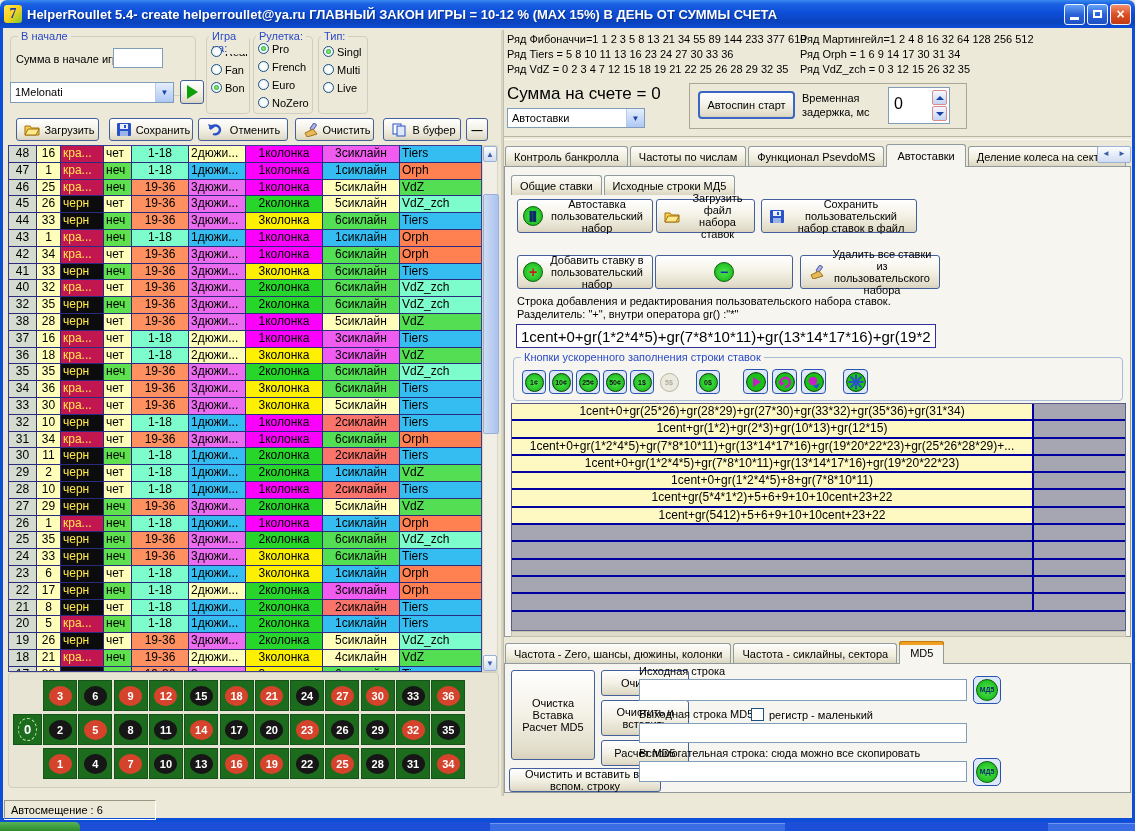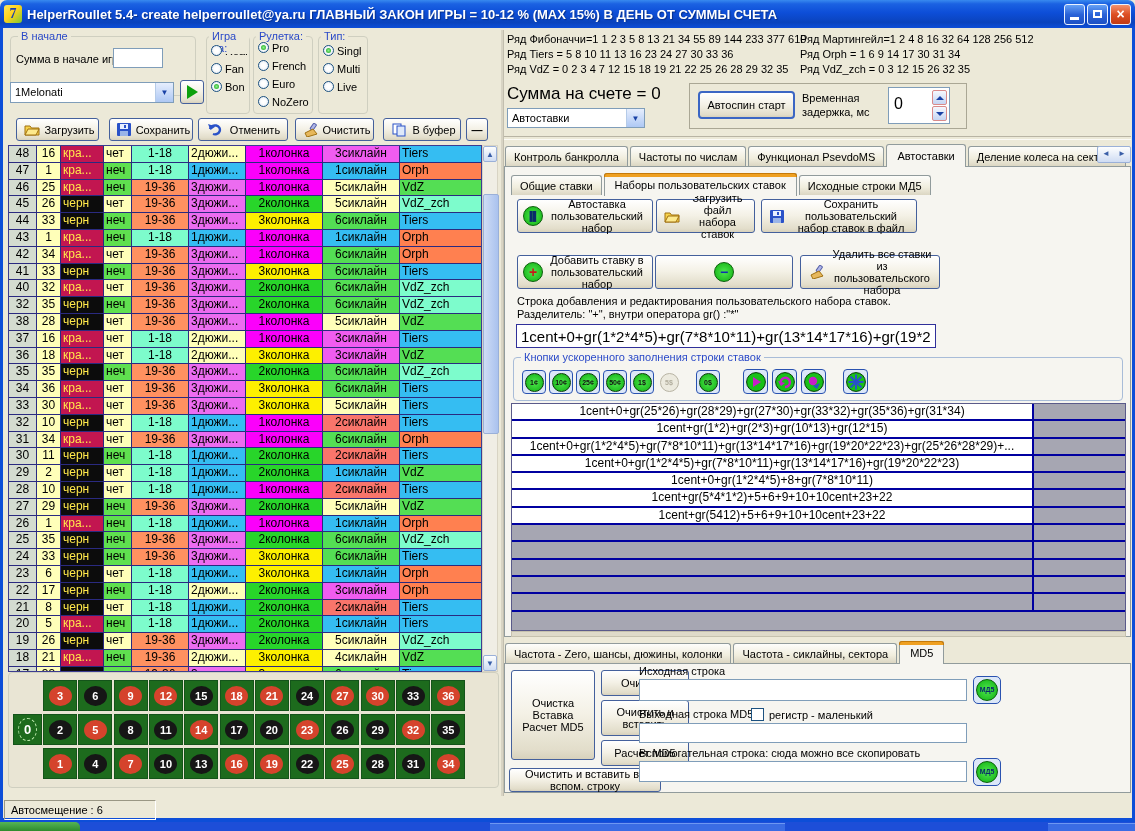--- a/index.html
+++ b/index.html
@@ -30,21 +30,21 @@
   .tb-seg{position:absolute;top:1px;height:8px;background:#3a6ce4;border-top:1px solid #6d97f2}
   
   .gb{position:absolute;border:1px solid #cfcfc0;border-radius:4px;box-sizing:border-box}
   .gb>.glbl{position:absolute;left:7px;top:-7px;background:#ece9d8;padding:0 3px;color:#2a49c8}
   .btn{position:absolute;border:1px solid #44609c;border-radius:3px;box-sizing:border-box;
     background:linear-gradient(#ffffff,#f4f1e6 48%,#e2ddca 90%,#d7d1bc);
     display:flex;align-items:center;justify-content:center;text-align:center;line-height:12px;color:#000}
   .btn .lbl{flex:1}
   .inp{position:absolute;border:1px solid #7f9db9;background:#fff;box-sizing:border-box;
     font-family:"Liberation Sans",sans-serif;padding:1px 4px}
-  .rrow{display:flex;align-items:flex-start;margin:5px 0 0 4px;height:13px}
+  .rrow{display:flex;align-items:center;margin:5px 0 0 4px;height:13px}
   .radio{width:11px;height:11px;border-radius:50%;border:1px solid #1c5180;box-sizing:border-box;
     background:radial-gradient(#ffffff 30%,#dce7f3);position:relative;flex:0 0 11px}
   .radio.sel::after{content:'';position:absolute;left:2px;top:2px;width:5px;height:5px;border-radius:50%;
     background:radial-gradient(#8ef08e,#12a012)}
   .rlbl{margin-left:3px;white-space:nowrap}
   .combo{position:absolute;border:1px solid #7f9db9;background:#fff;box-sizing:border-box;display:flex}
   .combo .ctext{flex:1;padding:3px 4px;white-space:nowrap;overflow:hidden}
   .combo .carr{width:17px;border-left:1px solid #b5cbe8;display:flex;align-items:center;justify-content:center;
     background:linear-gradient(#e6eefd,#aec8f4);color:#1941a5;font-size:8px}
   .tabrow{position:absolute;display:flex;align-items:flex-end;white-space:nowrap}
@@ -122,21 +122,21 @@
     text-align:center;color:#111;box-sizing:border-box}
   .coin:nth-child(7){margin-left:12px}
   .coin.dis{border-color:transparent;background:transparent}
   .coin.dis i{background:#eceadf;border-color:#b8b4a4;color:#b0ac9c}
   .qbtn{position:absolute;width:25px;height:25px;border:1px solid #2a52b0;border-radius:4px;background:#dce7f8;
     display:flex;align-items:center;justify-content:center;box-sizing:border-box}
   
   #formula-list{position:absolute;left:6px;top:236px;width:615px;height:228px;background:#a6a6b2;
     border:1px solid #5a5a8a;box-sizing:border-box;overflow:hidden}
   .frow{display:flex;height:17.3px;border-bottom:2px solid #0000a0;box-sizing:border-box}
-  .fcell{width:522px;background:#ffffff;font-size:12px;text-align:center;line-height:15px;
+  .fcell{width:522px;background:#fef9c3;font-size:12px;text-align:center;line-height:15px;
     white-space:nowrap;overflow:hidden;box-sizing:border-box;border-right:2px solid #0000a0}
   .frow.empty .fcell{background:transparent}
   .ffill{flex:1}
   #hstrip{position:absolute;left:6px;top:464px;width:615px;height:6px;background:#dedac9;border:1px solid #c5c1ae;box-sizing:border-box}
   
   .chk{position:absolute;width:13px;height:13px;border:1px solid #1c5180;background:#fff;box-sizing:border-box}
   .md5circ{width:22px;height:22px;border-radius:50%;background:radial-gradient(#4fe84f,#0fae10);
     border:1px solid #0a5f0a;box-sizing:border-box;color:#0a2a6a;font:bold 7px/8px "Liberation Sans",sans-serif;
     display:flex;flex-direction:column;align-items:center;justify-content:center}
   .vline{position:absolute;left:501px;top:30px;width:2px;height:766px;background:#d8d4c4;border-right:1px solid #c2beae}
@@ -805,21 +805,20 @@
     <div class="tab">Деление колеса на сектора</div>
   </div>
 <div id="tab-arrows">
   <div>◄</div>
   <div>►</div>
 </div>
 
 <div class="panel" style="left:504px;top:166px;width:627px;height:471px">
   <div class="tabrow" id="sub-tabs" style="left:6px;top:4px;height:24px">
       <div class="tab">Общие ставки</div>
-      <div class="tab active orange">Наборы пользовательских ставок</div>
       <div class="tab">Исходные строки МД5</div>
     </div>
 
   <div class="btn ibtn" style="left:12px;top:32px;width:136px;height:34px">
     <span class="ico">
         <span class="gcirc">▐▌</span>
       </span>
     <span class="lbl">Автоставка пользовательский набор</span>
   </div>
   <div class="btn ibtn" style="left:151px;top:32px;width:99px;height:34px">

